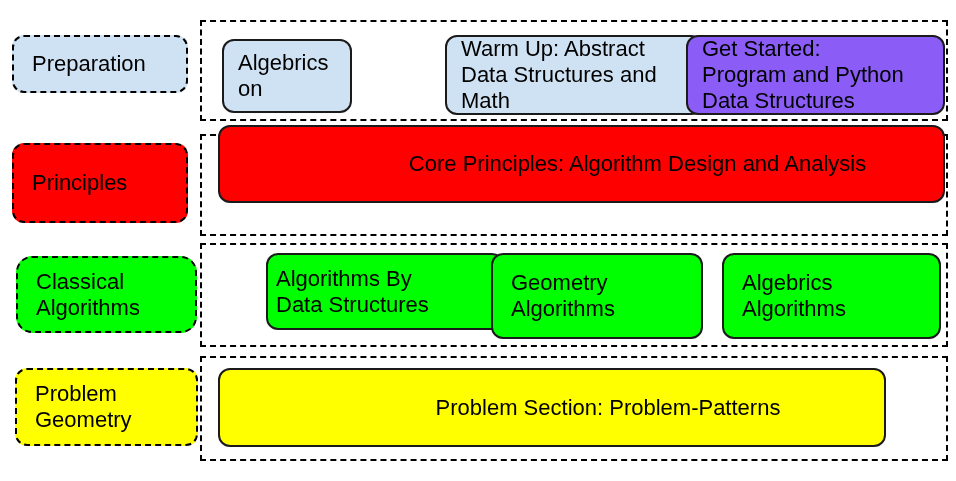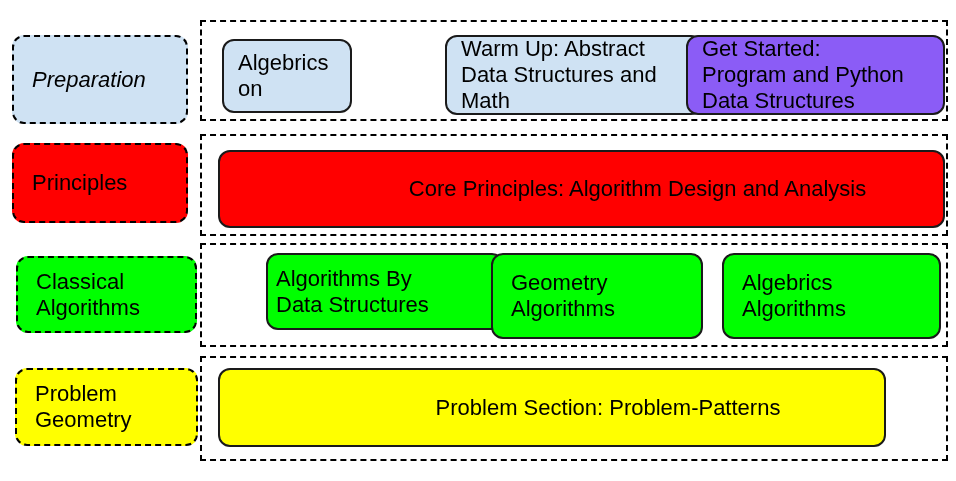--- a/index.html
+++ b/index.html
@@ -28,36 +28,36 @@
   .wide-center {
     justify-content:center; text-align:center; padding-left:112px;
   }
 </style>
 </head>
 <body>
 
 <div class="canvas">
 
   <div class="group" style="left:200px; top:20px; width:748px; height:101px"></div>
-  <div class="leftbox" style="left: 12px; top: 35px; width: 176px; height: 89px; background: rgb(207, 226, 243); font-style: italic;">Preparation</div>
+  <div class="leftbox" style="left: 12px; top: 35px; width: 176px; height: 58px; background: rgb(207, 226, 243);">Preparation</div>
   <div class="itembox" style="left: 222px; top: 39px; width: 130px; height: 74px; background: rgb(207, 226, 243);">Algebrics
 on</div>
   <div class="itembox" style="left: 397px; top: 35px; width: 258px; height: 80px; background: rgb(207, 226, 243); margin-left: 48px;">Warm Up: Abstract
 Data Structures and
 Math</div>
   <div class="itembox" style="left: 686px; top: 35px; width: 259px; height: 80px; background: #8b5cf6;">Get Started:
 Program and Python
 Data Structures</div>
 
   <div class="group" style="left:200px; top:134px; width:748px; height:102px"></div>
   <div class="leftbox" style="left: 12px; top: 143px; width: 176px; height: 80px; background: rgb(255, 0, 0);">Principles</div>
-  <div class="itembox wide-center" style="left: 218px; top: 150px; width: 727px; height: 78px; background: rgb(255, 0, 0);">Core Principles: Algorithm Design and Analysis</div>
+  <div class="itembox wide-center" style="left: 218px; top: 125px; width: 727px; height: 78px; background: rgb(255, 0, 0);">Core Principles: Algorithm Design and Analysis</div>
 
   <div class="group" style="left:200px; top:243px; width:748px; height:104px"></div>
-  <div class="leftbox" style="left: 16px; top: 256px; width: 181px; height: 77px; background: rgb(0, 255, 0);">Classical
+  <div class="leftbox" style="left: 16px; top: 256px; width: 181px; height: 77px; background: rgb(0, 255, 0); border-radius: 16px;">Classical
 Algorithms</div>
   <div class="itembox pad-lg" style="left: 218px; top: 253px; width: 238px; height: 77px; background: rgb(0, 255, 0);">Algorithms By
 Data Structures</div>
   <div class="itembox pad-md" style="left: 491px; top: 253px; width: 212px; height: 86px; background: rgb(0, 255, 0);">Geometry
 Algorithms</div>
   <div class="itembox pad-md" style="left: 722px; top: 253px; width: 219px; height: 86px; background: rgb(0, 255, 0);">Algebrics
 Algorithms</div>
 
   <div class="group" style="left:200px; top:356px; width:748px; height:105px"></div>
   <div class="leftbox" style="left: 15px; top: 368px; width: 183px; height: 78px; background: rgb(255, 255, 0);">Problem

